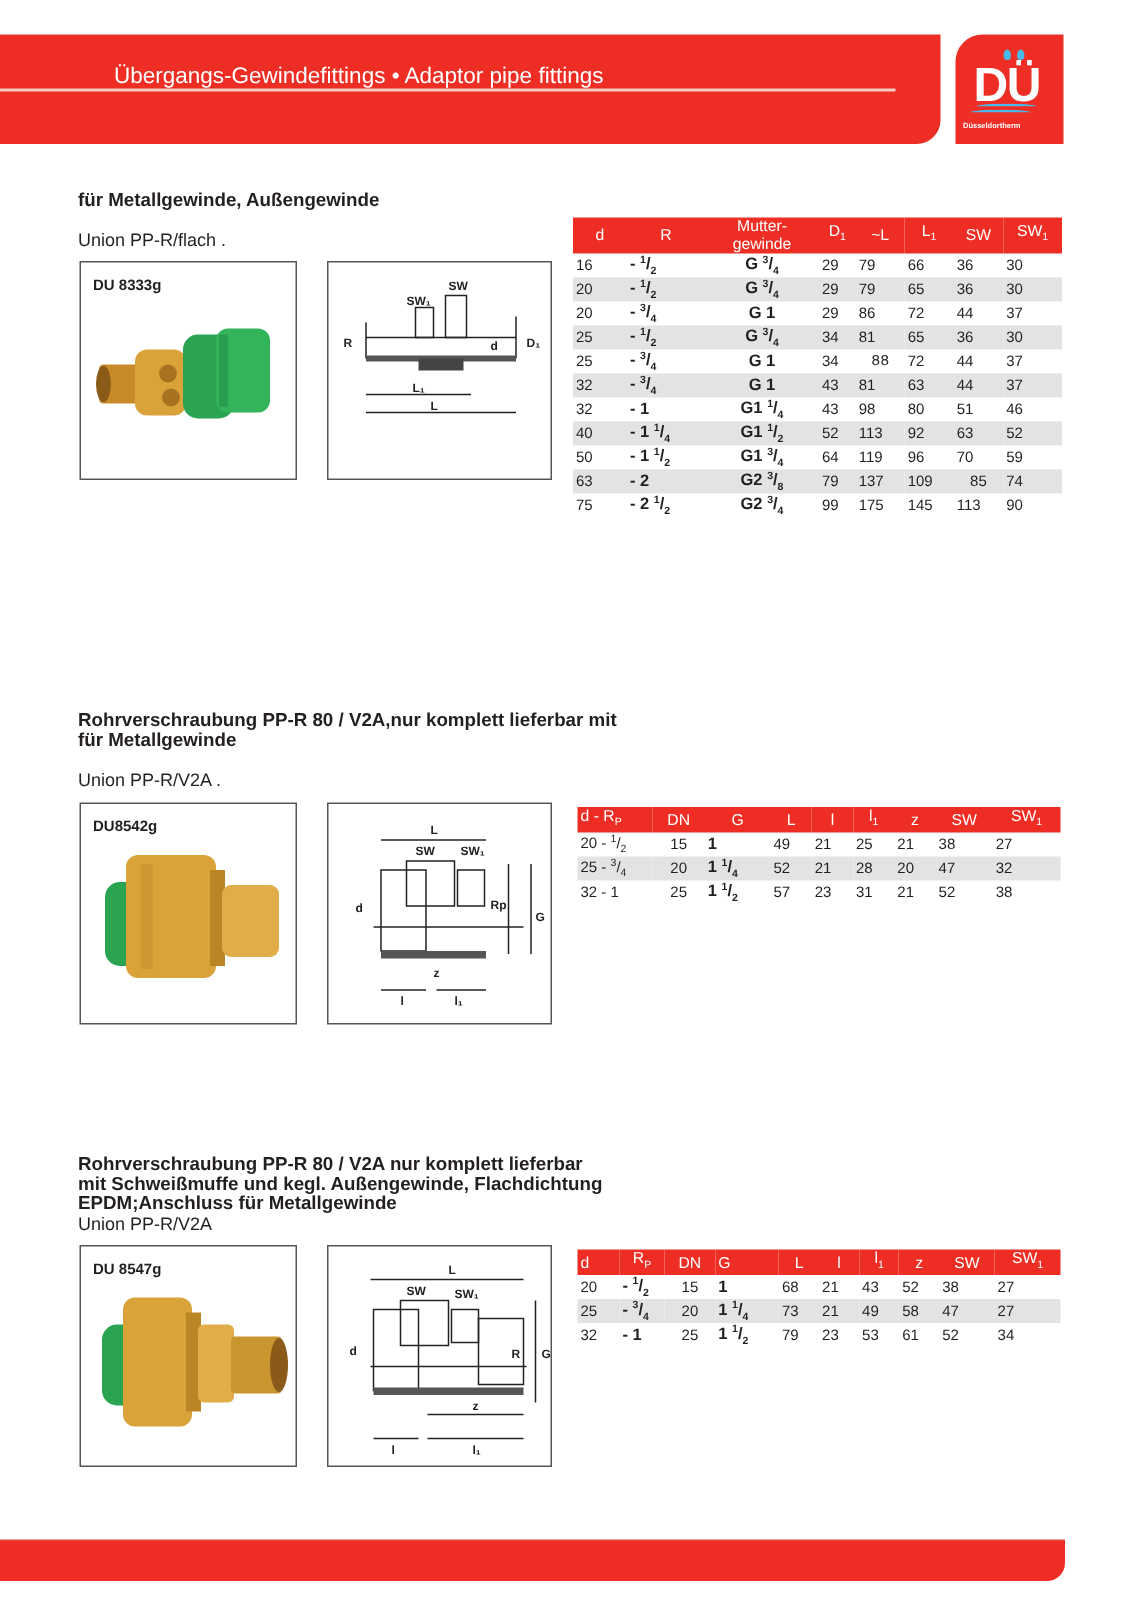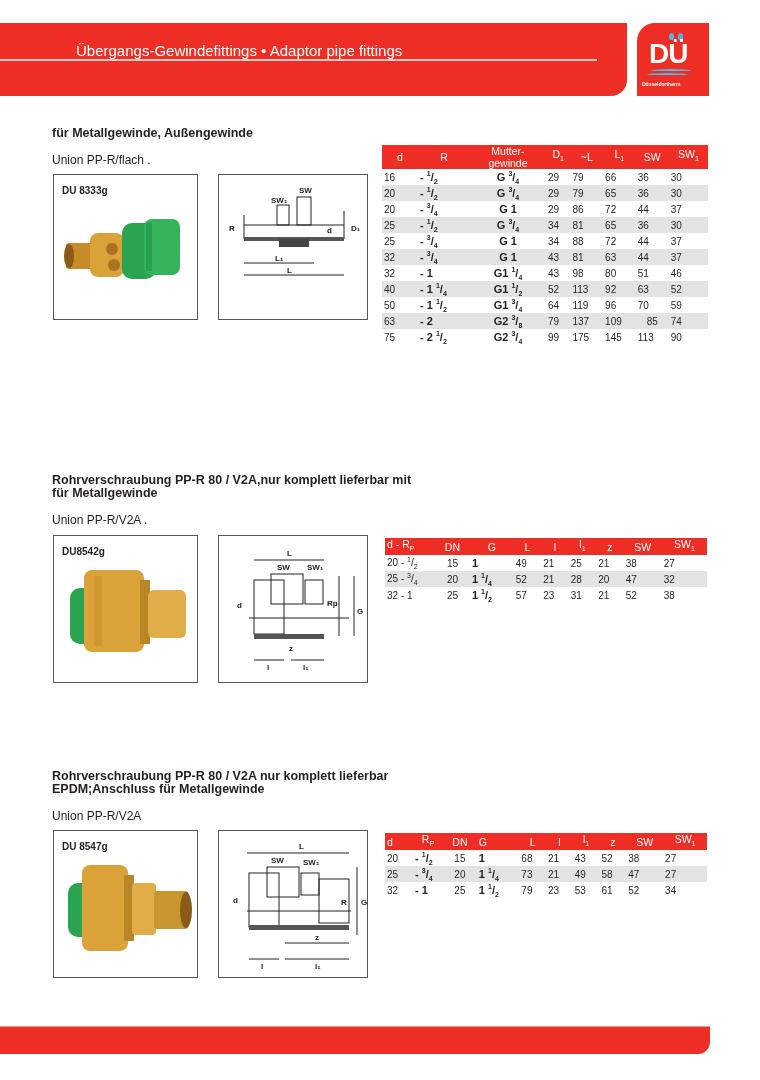--- a/index.html
+++ b/index.html
@@ -3,21 +3,21 @@
 <meta charset="utf-8">
 <style>
   * { box-sizing: border-box; margin: 0; padding: 0; }
   html, body { width: 760px; height: 1080px; background: #ffffff; overflow: hidden; }
   body { position: relative; font-family: "Liberation Sans", sans-serif; color: #231f20; }
 
   .header-bar { position: absolute; left: 0; top: 23px; width: 627px; height: 73px; background: #ee2e24; border-bottom-right-radius: 16px; }
   .header-title { position: absolute; left: 76px; top: 42px; font-size: 15px; color: #ffffff; white-space: nowrap; }
   .header-line { position: absolute; left: 0; top: 59px; width: 597px; height: 2px; background: #f3c9c4; }
   .logo-block { position: absolute; left: 637px; top: 23px; width: 72px; height: 73px; background: #ee2e24; border-top-left-radius: 18px; }
-  .logo-du { position: absolute; left: 12px; top: 15px; font-size: 28px; font-weight: bold; color: #ffffff; letter-spacing: -1px; }
+  .logo-du { position: absolute; left: 12px; top: 15px; font-size: 32px; font-weight: bold; color: #ffffff; letter-spacing: -1px; }
   .logo-drop { position: absolute; width: 5px; height: 7px; background: #4ab8e8; border-radius: 50% 50% 50% 50% / 60% 60% 40% 40%; top: 10px; }
   .logo-wave { position: absolute; left: 14px; width: 40px; height: 4px; border-top: 2px solid #4ab8e8; border-radius: 50%; }
   .logo-text { position: absolute; left: 5px; top: 58px; font-size: 5px; font-weight: bold; color: #ffffff; white-space: nowrap; }
 
   .footer-bar { position: absolute; left: 0; top: 1026px; width: 710px; height: 28px; background: #ee2e24; border-bottom-right-radius: 12px; border-top: 1px solid #e89a94; }
 
   .sec-title { position: absolute; left: 52px; font-size: 12.5px; font-weight: bold; line-height: 13px; }
   .sec-sub { position: absolute; left: 52px; font-size: 12px; line-height: 13px; }
 
   .box { position: absolute; border: 1px solid #555; background: #fff; }
@@ -144,21 +144,21 @@
         <td style="text-align: left;">81</td>
         <td style="text-align: left;">65</td>
         <td style="text-align: left;">36</td>
         <td style="text-align: left;">30</td>
       </tr>
       <tr>
         <td style="text-align: left;">25</td>
         <td class="b" style="text-align: left;">- <sup>3</sup>/<sub>4</sub></td>
         <td class="b" style="text-align: center;">G 1</td>
         <td style="text-align: left;">34</td>
-        <td style="text-align: left;">88</td>
+        <td style="text-align: center; font-family: Liberation Mono, monospace;">88</td>
         <td style="text-align: left;">72</td>
         <td style="text-align: left;">44</td>
         <td style="text-align: left;">37</td>
       </tr>
       <tr class="alt">
         <td style="text-align: left;">32</td>
         <td class="b" style="text-align: left;">- <sup>3</sup>/<sub>4</sub></td>
         <td class="b" style="text-align: center;">G 1</td>
         <td style="text-align: left;">43</td>
         <td style="text-align: left;">81</td>
@@ -309,20 +309,21 @@
         <td style="text-align: left;">31</td>
         <td style="text-align: left;">21</td>
         <td style="text-align: left;">52</td>
         <td style="text-align: left;">38</td>
       </tr>
     </tbody>
 </table>
 
 <div class="sec-title" style="top:770px;">
   <div>Rohrverschraubung PP-R 80 / V2A nur komplett lieferbar</div>
+  <div>mit Schweißmuffe und kegl. Außengewinde, Flachdichtung</div>
   <div>EPDM;Anschluss für Metallgewinde</div>
 </div>
 <div class="sec-sub" style="top:810px;">Union PP-R/V2A</div>
 
 <div class="box" style="left:53px;top:830px;width:145px;height:148px;">
   <div class="prod-code">DU 8547g</div>
   <svg class="fit" width="145" height="148" viewBox="0 0 145 148">
     <rect x="14" y="52" width="24" height="54" rx="10" fill="#2aa451"></rect>
     <rect x="28" y="34" width="46" height="86" rx="8" fill="#d9a33a"></rect>
     <rect x="70" y="44" width="10" height="66" fill="#b98525"></rect>

